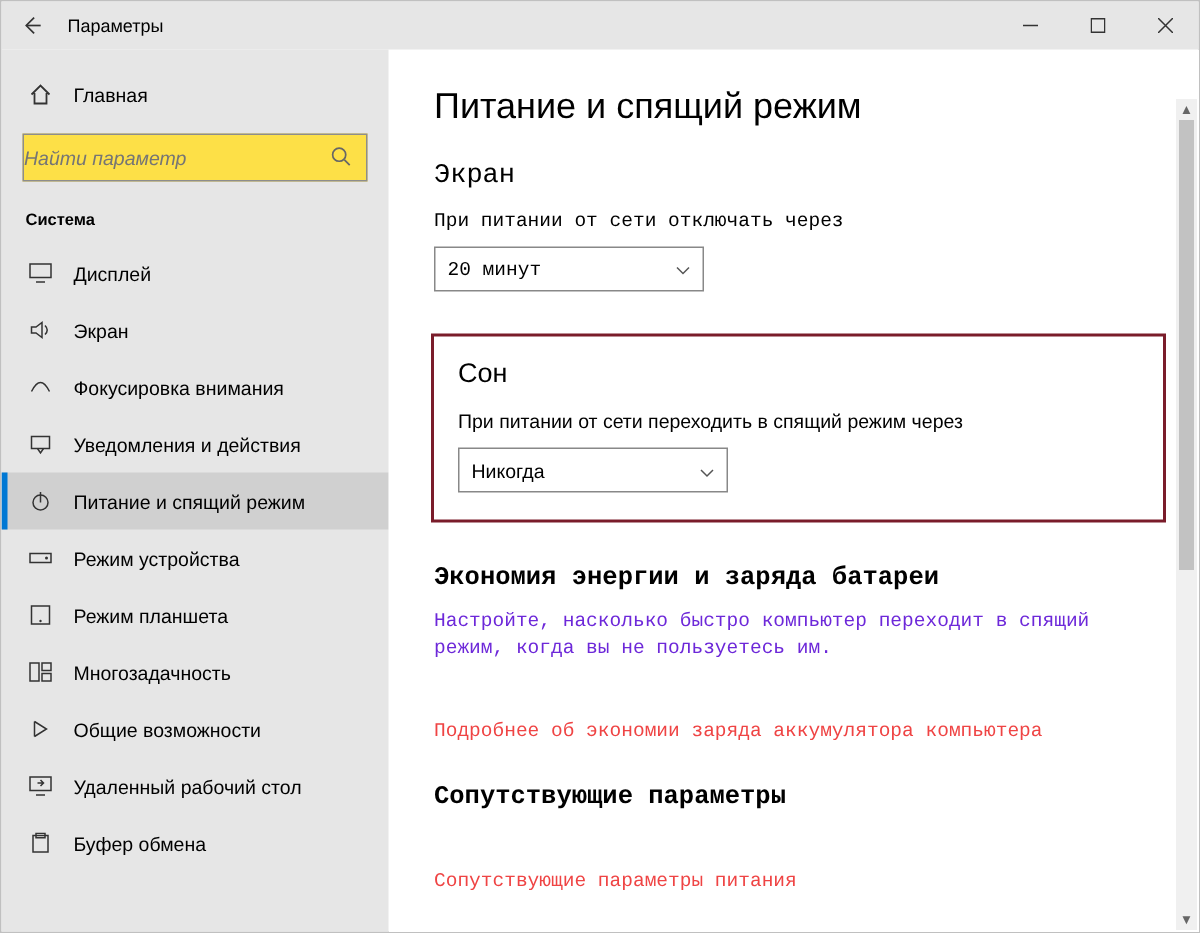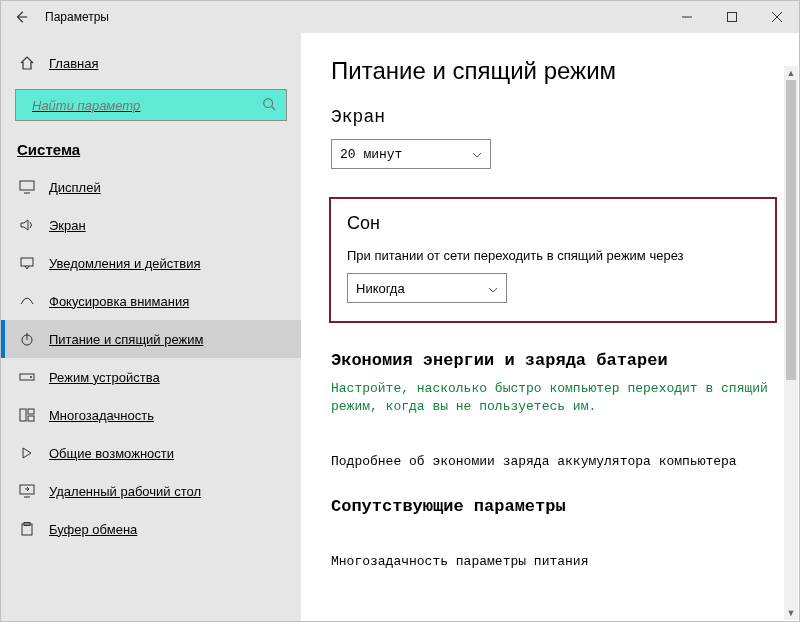--- a/index.html
+++ b/index.html
@@ -7,46 +7,46 @@
   .window { width: 800px; height: 622px; display: flex; flex-direction: column; border: 1px solid #c0c0c0; }
   
   .titlebar { height: 32px; display: flex; align-items: center; background: #e6e6e6; justify-content: flex-end; }
   .titlebar .back { width: 40px; height: 32px; display:flex; align-items:center; justify-content:center; }
   .titlebar .title { flex: 0 0 auto; font-size: 12px; padding-left: 4px; }
   .titlebar .spacer { flex: 1; }
   .winbtn { width: 45px; height: 32px; display:flex; align-items:center; justify-content:center; }
   .winbtn svg { display:block; }
   
   .body { flex: 1; display: flex; min-height: 0; }
-  .sidebar { width: 300px; background: #e6e6e6; display:flex; flex-direction:column; padding-top: 12px; text-decoration: underline; }
+  .sidebar { width: 258px; background: #e6e6e6; display:flex; flex-direction:column; padding-top: 12px; }
   .main { flex: 1; background: #fff; padding: 24px 24px 24px 30px; overflow: auto; }
   
   .home-row { display:flex; align-items:center; height: 36px; padding-left: 18px; gap: 14px; }
   .home-row span.icon { width:16px; display:flex; justify-content:center; }
-  .searchbox { margin: 8px 14px 14px 14px; height: 32px; border: 1px solid #8d8d8d; background: #5eead4; display:flex; align-items:center; padding: 0 8px 0 16px; }
+  .searchbox { margin: 8px 14px 14px 14px; height: 32px; border: 1px solid #8d8d8d; background: #fde047; display:flex; align-items:center; padding: 0 8px 0 0; }
   .searchbox input { flex:1; border:none; background:transparent; outline:none; font-size: 13px; font-style: italic; color: #666; }
   .searchbox .sicon { width: 16px; color:#555; }
-  .section-label { padding: 6px 0 10px 16px; font-weight: 600; font-size: 15px; }
+  .section-label { padding: 6px 0 10px 16px; font-weight: 600; font-size: 11px; }
   .nav { flex:1; overflow:hidden; }
   .nav-item { display:flex; align-items:center; height: 38px; padding-left: 18px; gap: 14px; cursor: default; position: relative; }
   .nav-item .icon { width:16px; display:flex; justify-content:center; color:#333; }
   .nav-item.selected { background: #d0d0d0; }
   .nav-item.selected::before { content:""; position:absolute; left:0; top:0; bottom:0; width:4px; background:#0078d4; }
   .nav-item .label { font-size: 13px; }
   
   h1.page-title { font-weight: 400; font-size: 24px; margin-bottom: 22px; }
   h2.sub { font-weight: 400; font-size: 18px; margin-bottom: 12px; }
   h2.bold { font-weight: 600; font-size: 17px; margin-bottom: 10px; }
   .field-label { font-size: 13px; margin-bottom: 10px; }
-  .select { width: 160px; height: 30px; border: 1px solid #888; display:flex; align-items:center; padding: 0 8px; justify-content: space-between; font-size: 13px; background: #fff; }
+  .select { width: 180px; height: 30px; border: 1px solid #888; display:flex; align-items:center; padding: 0 8px; justify-content: space-between; font-size: 13px; background: #fff; }
   .select .chev { color:#555; }
   .block { margin-bottom: 28px; font-family: Liberation Mono, monospace; }
   .highlight-box { border: 2px solid #7a1c2a; padding: 14px 16px 18px 16px; margin: 0 -2px 28px -2px; }
-  .desc-grey { color: #15803d; font-size: 13px; line-height: 1.4; margin-bottom: 6px; }
-  .link { color: #000000; font-size: 13px; cursor: pointer; margin-top: 38px; }
+  .desc-grey { color: #6d28d9; font-size: 13px; line-height: 1.4; margin-bottom: 6px; }
+  .link { color: #ef4444; font-size: 13px; cursor: pointer; margin-top: 38px; }
   .scrollbar { position:absolute; right:1px; top:33px; bottom:1px; width:14px; background:#f0f0f0; }
   .scrollbar .thumb { position:absolute; left:2px; right:2px; top:14px; height:300px; background:#c2c2c2; }
   .scrollbar .arrow { position:absolute; left:0; right:0; height:14px; display:flex; align-items:center; justify-content:center; color:#666; font-size:9px;}
   .scrollbar .arrow.up { top:0; }
   .scrollbar .arrow.down { bottom:0; }
   .main-wrap { position: relative; flex:1; display:flex; }
 </style>
 </head>
 <body>
 
@@ -117,33 +117,33 @@
               <svg width="16" height="14" viewBox="0 0 16 14">
                 <path d="M2 5 H5 L9 2 V12 L5 9 H2 Z" stroke="#333" fill="none"></path>
                 <path d="M11 4 Q14 7 11 10" stroke="#333" fill="none"></path>
               </svg>
             </span>
           <span class="label">Экран</span>
         </div>
         <div class="nav-item">
           <span class="icon">
               <svg width="16" height="14" viewBox="0 0 16 14">
+                <path d="M2 10 Q8 -2 14 10" stroke="#333" fill="none"></path>
+              </svg>
+            </span>
+          <span class="label">Фокусировка внимания</span>
+        </div>
+        <div class="nav-item">
+          <span class="icon">
+              <svg width="16" height="14" viewBox="0 0 16 14">
                 <rect x="2" y="2" width="12" height="8" stroke="#333" fill="none"></rect>
                 <path d="M6 10 L8 13 L10 10" stroke="#333" fill="none"></path>
               </svg>
             </span>
           <span class="label">Уведомления и действия</span>
-        </div>
-        <div class="nav-item">
-          <span class="icon">
-              <svg width="16" height="14" viewBox="0 0 16 14">
-                <path d="M2 10 Q8 -2 14 10" stroke="#333" fill="none"></path>
-              </svg>
-            </span>
-          <span class="label">Фокусировка внимания</span>
         </div>
         <div class="nav-item selected">
           <span class="icon">
               <svg width="16" height="16" viewBox="0 0 16 16">
                 <circle cx="8" cy="9" r="5" stroke="#333" fill="none"></circle>
                 <path d="M8 2 V9" stroke="#333"></path>
               </svg>
             </span>
           <span class="label">Питание и спящий режим</span>
         </div>
@@ -152,20 +152,29 @@
               <svg width="16" height="12" viewBox="0 0 16 12">
                 <rect x="1" y="3" width="14" height="6" stroke="#333" fill="none"></rect>
                 <circle cx="12" cy="6" r="1" fill="#333"></circle>
               </svg>
             </span>
           <span class="label">Режим устройства</span>
         </div>
         <div class="nav-item">
           <span class="icon">
               <svg width="16" height="14" viewBox="0 0 16 14">
+                <rect x="2" y="1" width="12" height="12" stroke="#333" fill="none"></rect>
+                <circle cx="8" cy="11" r="0.8" fill="#333"></circle>
+              </svg>
+            </span>
+          <span class="label">Режим планшета</span>
+        </div>
+        <div class="nav-item">
+          <span class="icon">
+              <svg width="16" height="14" viewBox="0 0 16 14">
                 <rect x="1" y="1" width="6" height="12" stroke="#333" fill="none"></rect>
                 <rect x="9" y="1" width="6" height="5" stroke="#333" fill="none"></rect>
                 <rect x="9" y="8" width="6" height="5" stroke="#333" fill="none"></rect>
               </svg>
             </span>
           <span class="label">Многозадачность</span>
         </div>
         <div class="nav-item">
           <span class="icon">
               <svg width="16" height="14" viewBox="0 0 16 14">
@@ -196,20 +205,21 @@
         </div>
       </div>
     </div>
 
     <div class="main-wrap">
       <div class="main">
         <h1 class="page-title">Питание и спящий режим</h1>
 
         <div class="block">
           <h2 class="sub">Экран</h2>
+          <div class="field-label">При питании от сети отключать через</div>
           <div class="select">
             <span>20 минут</span>
             <span class="chev"><svg width="10" height="6" viewBox="0 0 10 6">
                   <path d="M1 1 L5 5 L9 1" stroke="#555" fill="none"></path>
                 </svg></span>
           </div>
         </div>
 
         <div class="highlight-box">
           <h2 class="sub" style="margin-bottom:14px;">Сон</h2>
@@ -223,21 +233,21 @@
         </div>
 
         <div class="block">
           <h2 class="bold">Экономия энергии и заряда батареи</h2>
           <div class="desc-grey">Настройте, насколько быстро компьютер переходит в спящий режим, когда вы не пользуетесь им.</div>
           <div class="link">Подробнее об экономии заряда аккумулятора компьютера</div>
         </div>
 
         <div class="block">
           <h2 class="bold">Сопутствующие параметры</h2>
-          <div class="link">Многозадачность параметры питания</div>
+          <div class="link">Сопутствующие параметры питания</div>
         </div>
       </div>
 
       <div class="scrollbar">
         <div class="arrow up">▲</div>
         <div class="thumb"></div>
         <div class="arrow down">▼</div>
       </div>
     </div>
 

